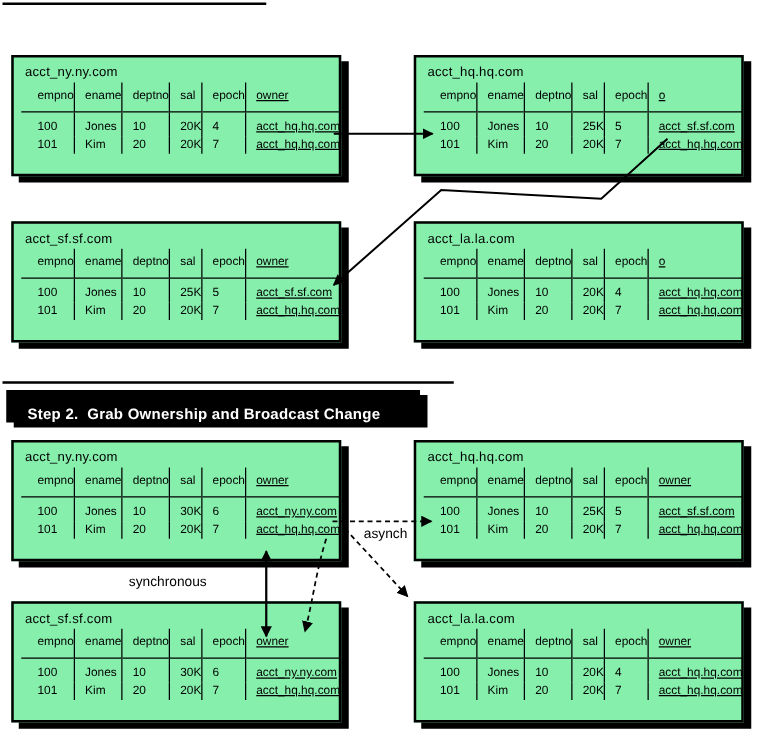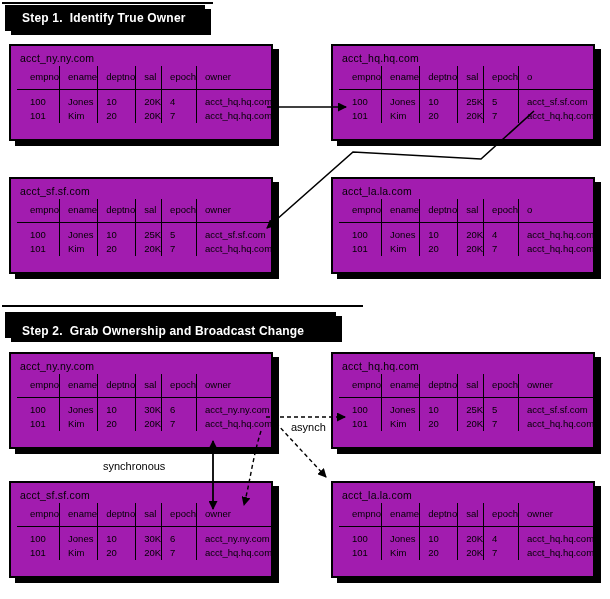--- a/index.html
+++ b/index.html
@@ -8,50 +8,47 @@
     font-family:"Liberation Sans",sans-serif;color:#000;overflow:hidden;
   }
   .rule{position:absolute;height:2px;background:#000;}
   .step-bar{
     position:absolute;height:26px;background:#000;color:#fff;
     display:flex;align-items:center;padding-left:17px;box-sizing:border-box;
     font-size:12px;font-weight:bold;letter-spacing:.2px;white-space:pre;
     box-shadow:6px 4px 0 #000;
   }
   .tbox{
-    position:absolute;width:264px;height:97px;background:#a21caf;
+    position:absolute;width:264px;height:97px;background:#86efac;
     border:2px solid #000;box-sizing:border-box;box-shadow:6px 5px 0 #000;
   }
   .tbox-title{margin:6px 0 0 9px;font-size:10.5px;letter-spacing:.2px;}
   .tbox table{border-collapse:collapse;margin:2px 0 0 6px;font-size:9.5px;table-layout:fixed;}
   .tbox col.c0{width:48px}.tbox col.c1{width:38px}.tbox col.c2{width:35px}
   .tbox col.c3{width:26px}.tbox col.c4{width:36px}.tbox col.c5{width:70px}
   .tbox th,.tbox td{
     border-right:1.4px solid #000;text-align:left;font-weight:normal;
     padding:0 0 1px 8px;line-height:13px;white-space:nowrap;overflow:visible;
   }
-  .tbox th:last-child,.tbox td:last-child{border-right:none;}
+  .tbox th:last-child,.tbox td:last-child{border-right:none;text-decoration:underline;}
   .tbox th:first-child,.tbox td:first-child{padding-left:13px;}
   .tbox thead tr{border-bottom:1.4px solid #000;}
   .tbox thead th{padding-top:4px;padding-bottom:6px;}
   .tbox tbody tr:first-child td{padding-top:5px;}
   .arrow-layer{position:absolute;left:0;top:0;pointer-events:none;}
   .flow-label{position:absolute;font-size:11px;line-height:10px;white-space:nowrap;}
 </style>
 </head>
 <body>
 
 <div class="canvas">
 
   <div class="rule" style="left:2px;top:2px;width:211px;"></div>
   <div class="rule" style="left:2px;top:305px;width:361px;"></div>
 
-  <div class="step-bar" style="left:5px;top:5px;width:200px;">
-    <span>Step 1.  Identify True Owner</span>
-  </div>
   <div class="step-bar" style="left:5px;top:312px;width:331px;align-items:flex-end;">
     <span>Step 2.  Grab Ownership and Broadcast Change</span>
   </div>
 
   <div class="tbox" style="left:9px;top:44px;">
       <div class="tbox-title">acct_ny.ny.com</div>
       <table>
         <colgroup>
           <col class="c0">
           <col class="c1">

